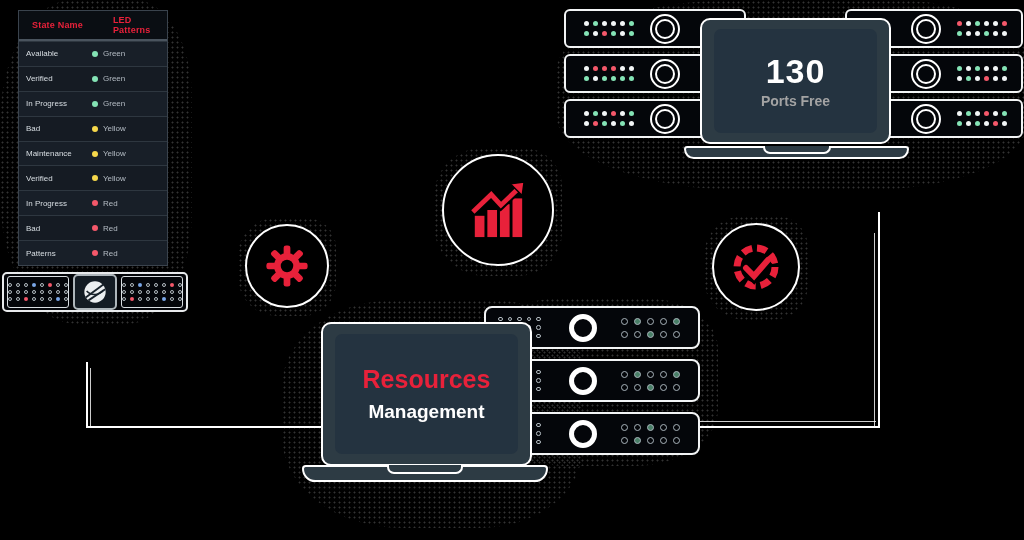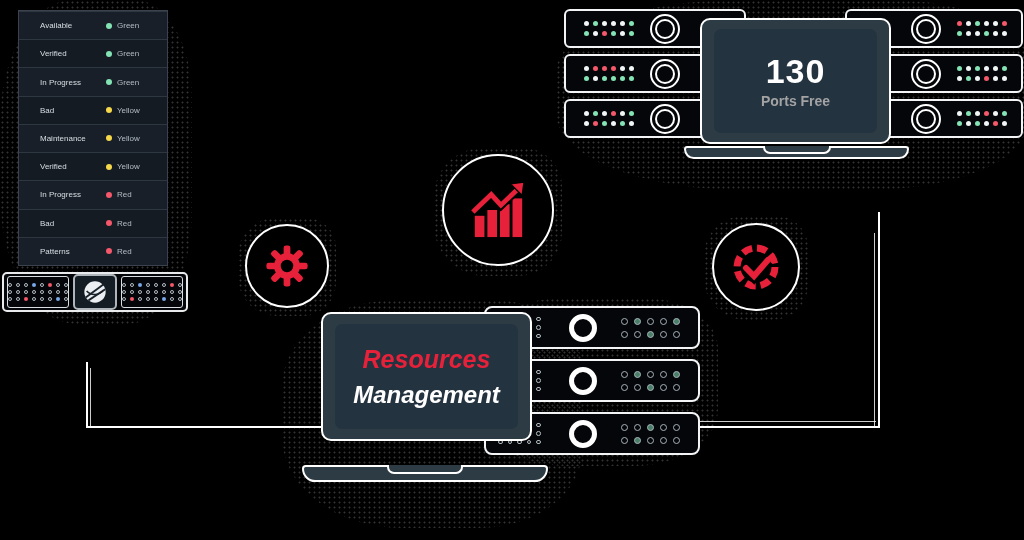--- a/index.html
+++ b/index.html
@@ -19,21 +19,21 @@
   .tbl{position:absolute;left:18px;top:10px;width:150px;height:256px;z-index:3;
        background:#11161d;border:1px solid #3a434d;display:flex;flex-direction:column;box-sizing:border-box;}
   .tbl-head{height:28px;flex:0 0 28px;background:#0a0e13;display:flex;align-items:center;
        border-bottom:2px solid #4a545e;}
   .tbl-head span{font-size:9px;font-weight:bold;color:#e8213a;letter-spacing:.2px;}
   .tbl-head .c1{margin-left:13px;width:62px;}
   .tbl-head .c2{margin-left:24px;}
   .tbl-body{flex:1;display:flex;flex-direction:column;}
   .trow{flex:1;display:flex;align-items:center;background:#151b23;border-top:1px solid #2e3740;}
   .trow:nth-child(odd){background:#181f28;}
-  .tstate{margin-left:21px;width:66px;font-size:8px;color:#d9dfe4;}
+  .tstate{margin-left:7px;width:66px;font-size:8px;color:#d9dfe4;}
   .tled{display:flex;align-items:center;gap:5px;}
   .tdot{width:6px;height:6px;border-radius:50%;display:inline-block;}
   .tled em{font-style:normal;font-size:8px;color:#b4bcc4;}
 
   
   .panel{position:absolute;left:2px;top:272px;width:186px;height:40px;z-index:3;box-sizing:border-box;
        border:2px solid #e8eaec;border-radius:5px;background:#04060a;
        display:flex;align-items:center;gap:4px;padding:0 3px;}
   .panel .pbox{flex:1;height:30px;border:1.5px solid #d9dee2;border-radius:3px;
        display:grid;place-content:center;gap:3px 4px;}
@@ -63,21 +63,21 @@
   .laptop-screen{position:absolute;background:#2d3b44;border:2px solid #fff;border-radius:10px;box-sizing:border-box;z-index:5;}
   .laptop-inner{position:absolute;inset:9px 12px;background:#243340;border-radius:7px;
        display:flex;flex-direction:column;align-items:center;justify-content:center;}
   .laptop-base{position:absolute;background:#2d3b44;border:2px solid #fff;box-sizing:border-box;
        border-radius:4px 4px 12px 12px;z-index:5;}
   .laptop-notch{position:absolute;top:-2px;left:50%;transform:translateX(-50%);
        background:#2d3b44;border:2px solid #fff;border-top:none;border-radius:0 0 7px 7px;}
   .big-count{color:#fff;font-size:34px;font-weight:bold;line-height:1;letter-spacing:1px;}
   .big-label{color:#a3a3a3;font-size:14px;font-weight:bold;margin-top:5px;}
   .rm-title{color:#e8213a;font-size:25px;font-weight:bold;}
-  .rm-sub{color:#fff;font-size:24px;font-weight:bold;margin-top:7px;}
+  .rm-sub{color:#fff;font-size:19px;font-weight:bold;margin-top:7px;}
 
   
   .icon-circle{position:absolute;border:2px solid #fff;border-radius:50%;box-sizing:border-box;
        display:grid;place-content:center;z-index:3;background:#000;}
 </style>
 </head>
 <body>
 
 <div class="stage">
 
@@ -91,20 +91,24 @@
 
   <div class="line" style="left:86px;top:362px;width:2px;height:66px;"></div>
   <div class="line-thin" style="left:90px;top:368px;width:1px;height:58px;"></div>
   <div class="line" style="left:86px;top:426px;width:334px;height:2px;"></div>
   <div class="line" style="left:878px;top:212px;width:2px;height:216px;"></div>
   <div class="line-thin" style="left:874px;top:233px;width:1px;height:193px;"></div>
   <div class="line" style="left:645px;top:426px;width:235px;height:2px;"></div>
   <div class="line-thin" style="left:690px;top:421px;width:186px;height:1px;"></div>
 
   <div class="tbl">
+    <div class="tbl-head">
+      <span class="c1">State Name</span>
+      <span class="c2">LED Patterns</span>
+    </div>
     <div class="tbl-body">
         <div class="trow">
           <span class="tstate">Available</span>
           <span class="tled">
             <i class="tdot" style="background: rgb(132, 227, 181);"></i>
             <em>Green</em>
           </span>
         </div>
         <div class="trow">
           <span class="tstate">Verified</span>
@@ -471,21 +475,21 @@
         <i class="led"></i>
         <i class="led"></i>
         <i class="led"></i>
         <i class="led tint"></i>
         <i class="led"></i>
         <i class="led"></i>
         <i class="led"></i>
       </div>
   </div>
 
-  <div class="laptop-screen" style="left:321px;top:312px;width:211px;height:129px;font-style:italic;">
+  <div class="laptop-screen" style="left:321px;top:322px;width:211px;height:144px;">
     <div class="laptop-inner" style="inset:10px 12px;">
       <span class="rm-title">Resources</span>
       <span class="rm-sub">Management</span>
     </div>
   </div>
   <div class="laptop-base" style="left:302px;top:465px;width:246px;height:17px;border-radius:4px 4px 14px 14px;">
     <div class="laptop-notch" style="width:72px;height:7px;"></div>
   </div>
 
 </div>

